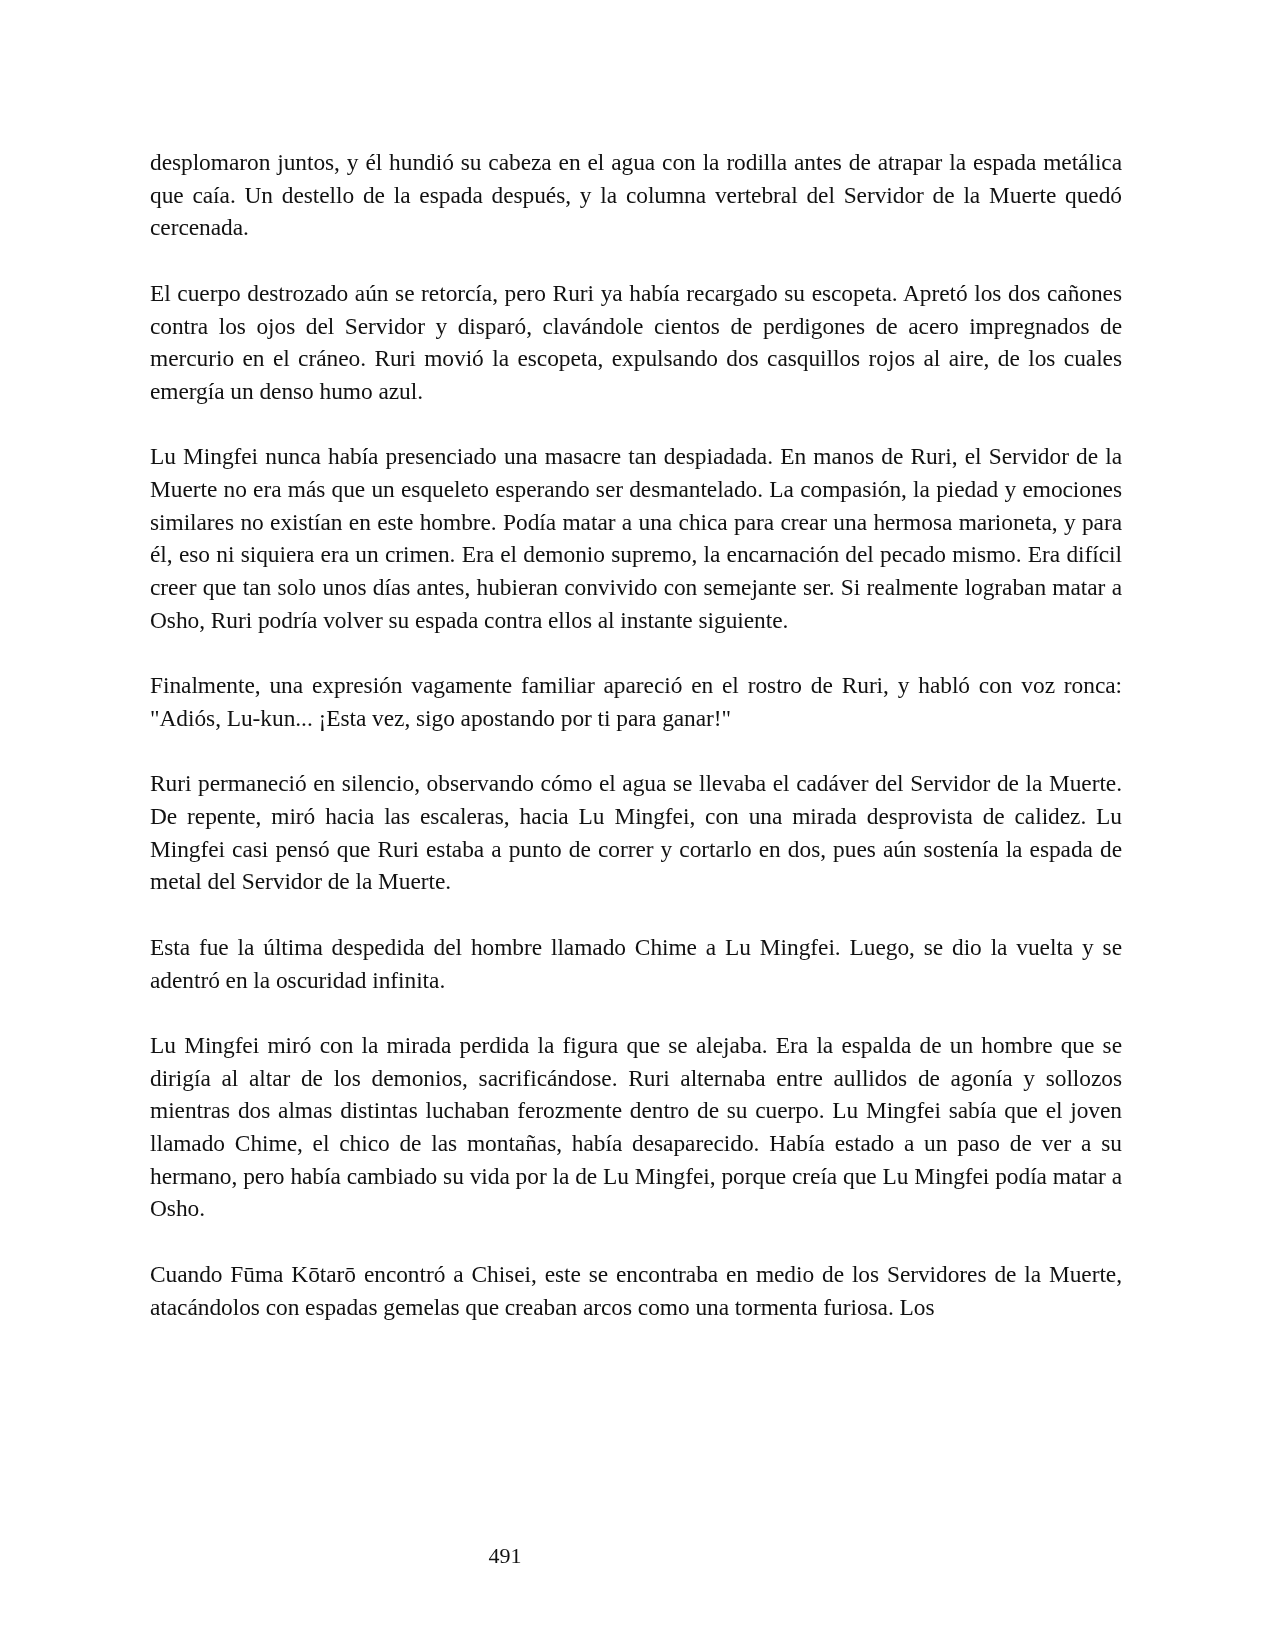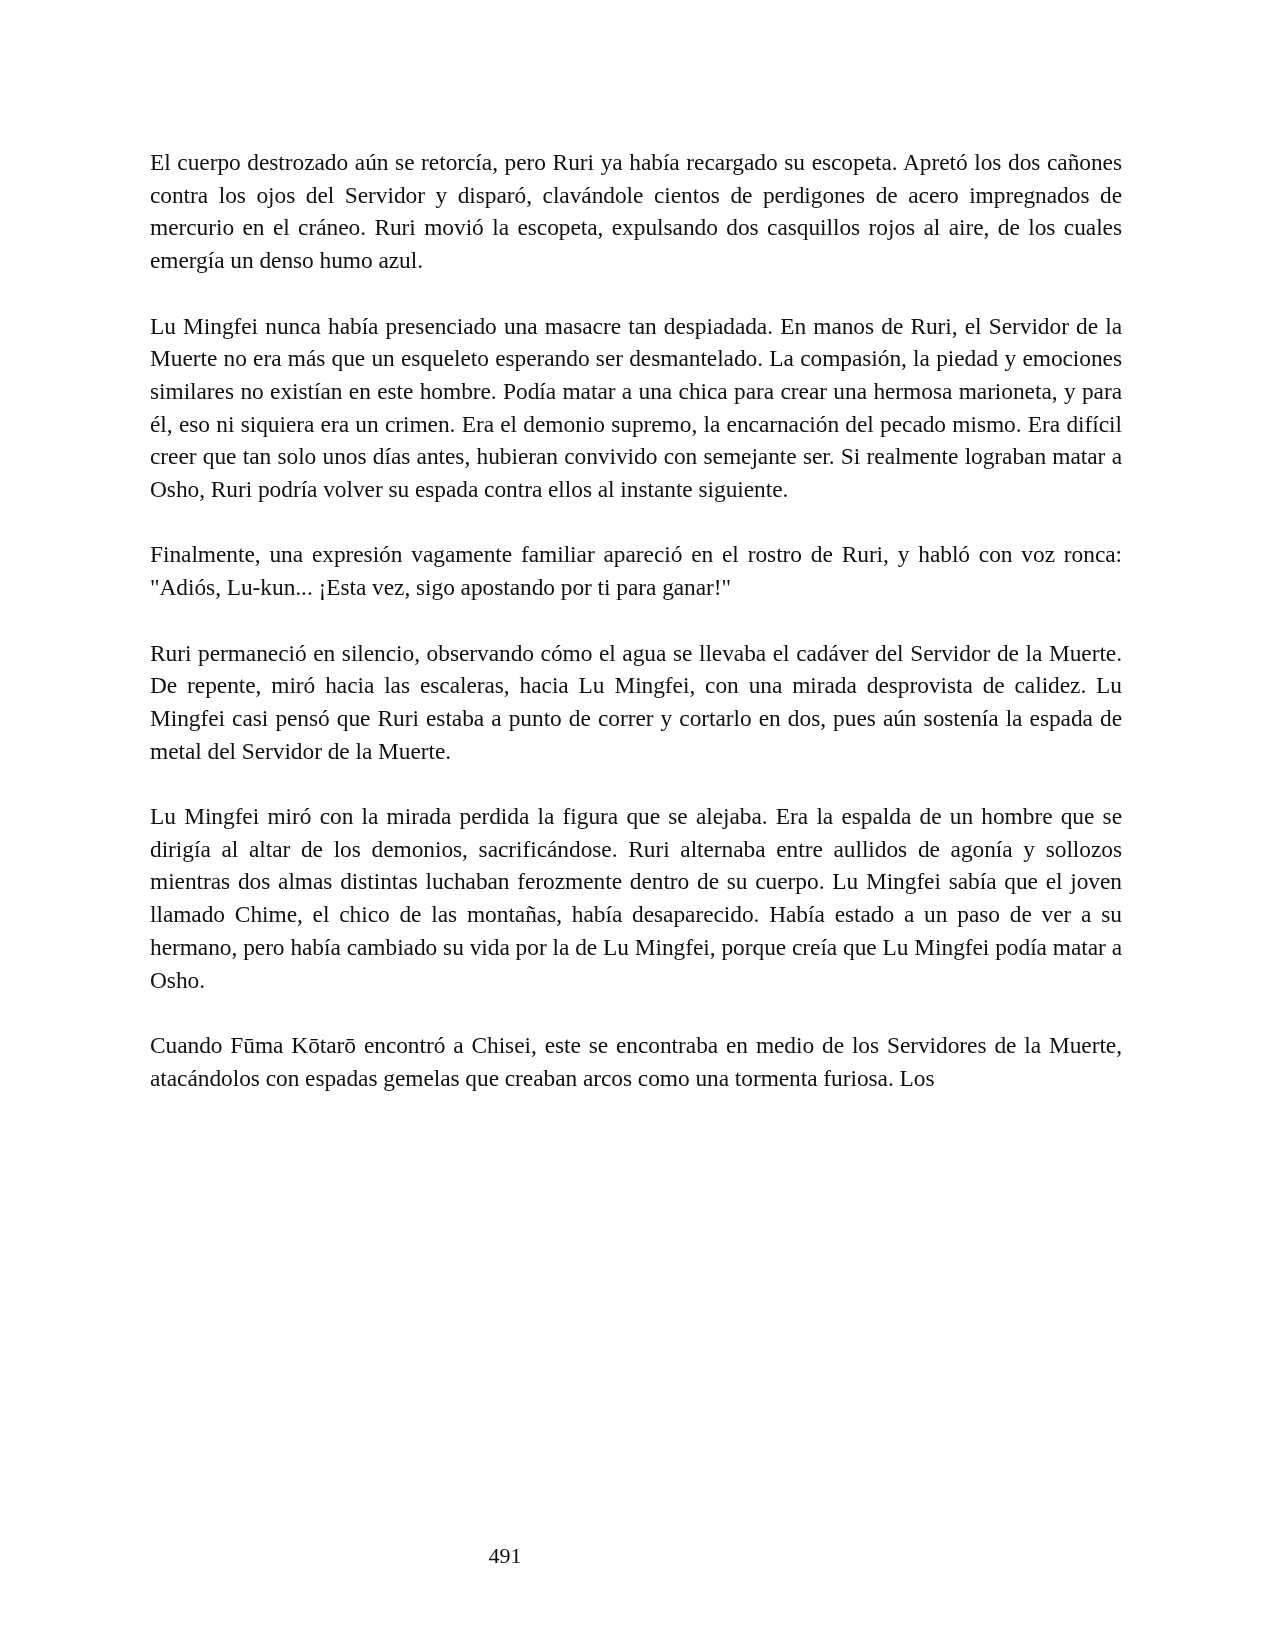--- a/index.html
+++ b/index.html
@@ -49,21 +49,23 @@
       text-align: center;
       font-size: 22px;
       line-height: 28px;
     }
   </style>
 </head>
 <body>
 
 <div class="page">
   <div class="body-text">
+    <p class="para">desplomaron juntos, y él hundió su cabeza en el agua con la rodilla antes de atrapar la espada metálica que caía. Un destello de la espada después, y la columna vertebral del Servidor de la Muerte quedó cercenada.</p>
     <p class="para">El cuerpo destrozado aún se retorcía, pero Ruri ya había recargado su escopeta. Apretó los dos cañones contra los ojos del Servidor y disparó, clavándole cientos de perdigones de acero impregnados de mercurio en el cráneo. Ruri movió la escopeta, expulsando dos casquillos rojos al aire, de los cuales emergía un denso humo azul.</p>
     <p class="para">Lu Mingfei nunca había presenciado una masacre tan despiadada. En manos de Ruri, el Servidor de la Muerte no era más que un esqueleto esperando ser desmantelado. La compasión, la piedad y emociones similares no existían en este hombre. Podía matar a una chica para crear una hermosa marioneta, y para él, eso ni siquiera era un crimen. Era el demonio supremo, la encarnación del pecado mismo. Era difícil creer que tan solo unos días antes, hubieran convivido con semejante ser. Si realmente lograban matar a Osho, Ruri podría volver su espada contra ellos al instante siguiente.</p>
     <p class="para">Finalmente, una expresión vagamente familiar apareció en el rostro de Ruri, y habló con voz ronca: "Adiós, Lu-kun... ¡Esta vez, sigo apostando por ti para ganar!"</p>
     <p class="para">Ruri permaneció en silencio, observando cómo el agua se llevaba el cadáver del Servidor de la Muerte. De repente, miró hacia las escaleras, hacia Lu Mingfei, con una mirada desprovista de calidez. Lu Mingfei casi pensó que Ruri estaba a punto de correr y cortarlo en dos, pues aún sostenía la espada de metal del Servidor de la Muerte.</p>
+    <p class="para">Esta fue la última despedida del hombre llamado Chime a Lu Mingfei. Luego, se dio la vuelta y se adentró en la oscuridad infinita.</p>
     <p class="para">Lu Mingfei miró con la mirada perdida la figura que se alejaba. Era la espalda de un hombre que se dirigía al altar de los demonios, sacrificándose. Ruri alternaba entre aullidos de agonía y sollozos mientras dos almas distintas luchaban ferozmente dentro de su cuerpo. Lu Mingfei sabía que el joven llamado Chime, el chico de las montañas, había desaparecido. Había estado a un paso de ver a su hermano, pero había cambiado su vida por la de Lu Mingfei, porque creía que Lu Mingfei podía matar a Osho.</p>
     <p class="para">Cuando Fūma Kōtarō encontró a Chisei, este se encontraba en medio de los Servidores de la Muerte, atacándolos con espadas gemelas que creaban arcos como una tormenta furiosa. Los</p>
   </div>
   <div class="page-number">491</div>
 </div>
 
 </body></html>

